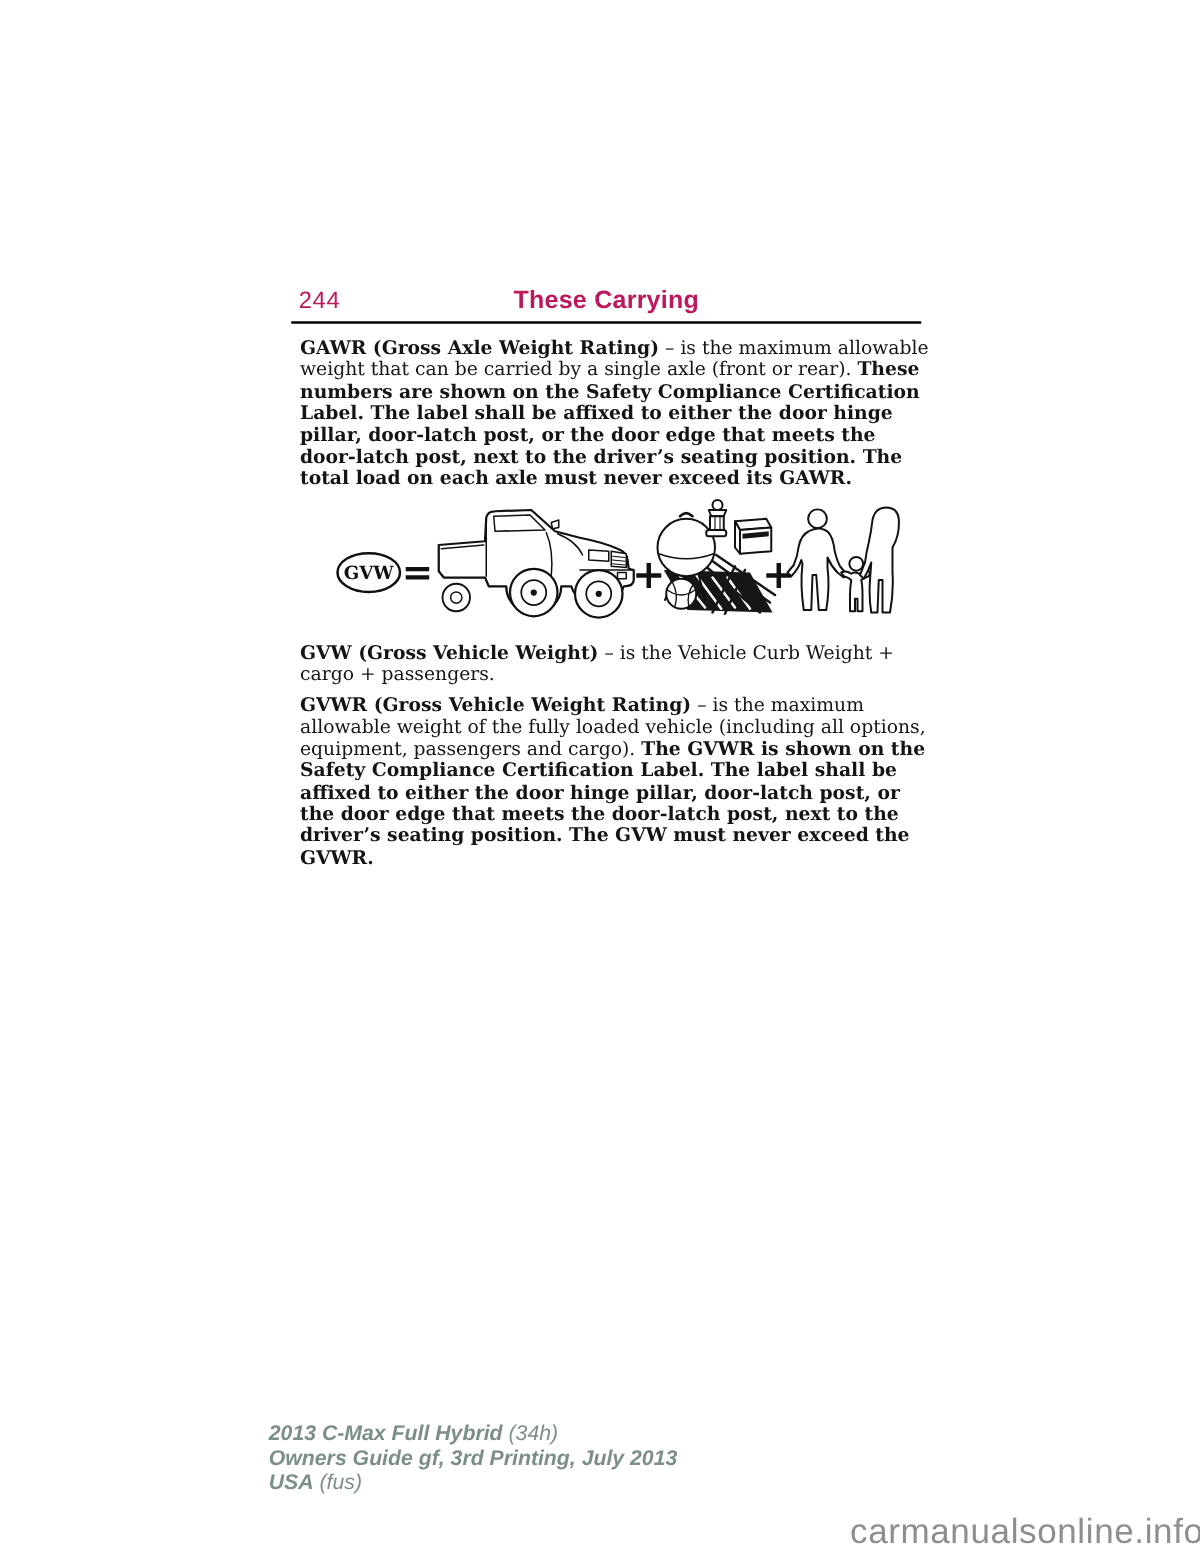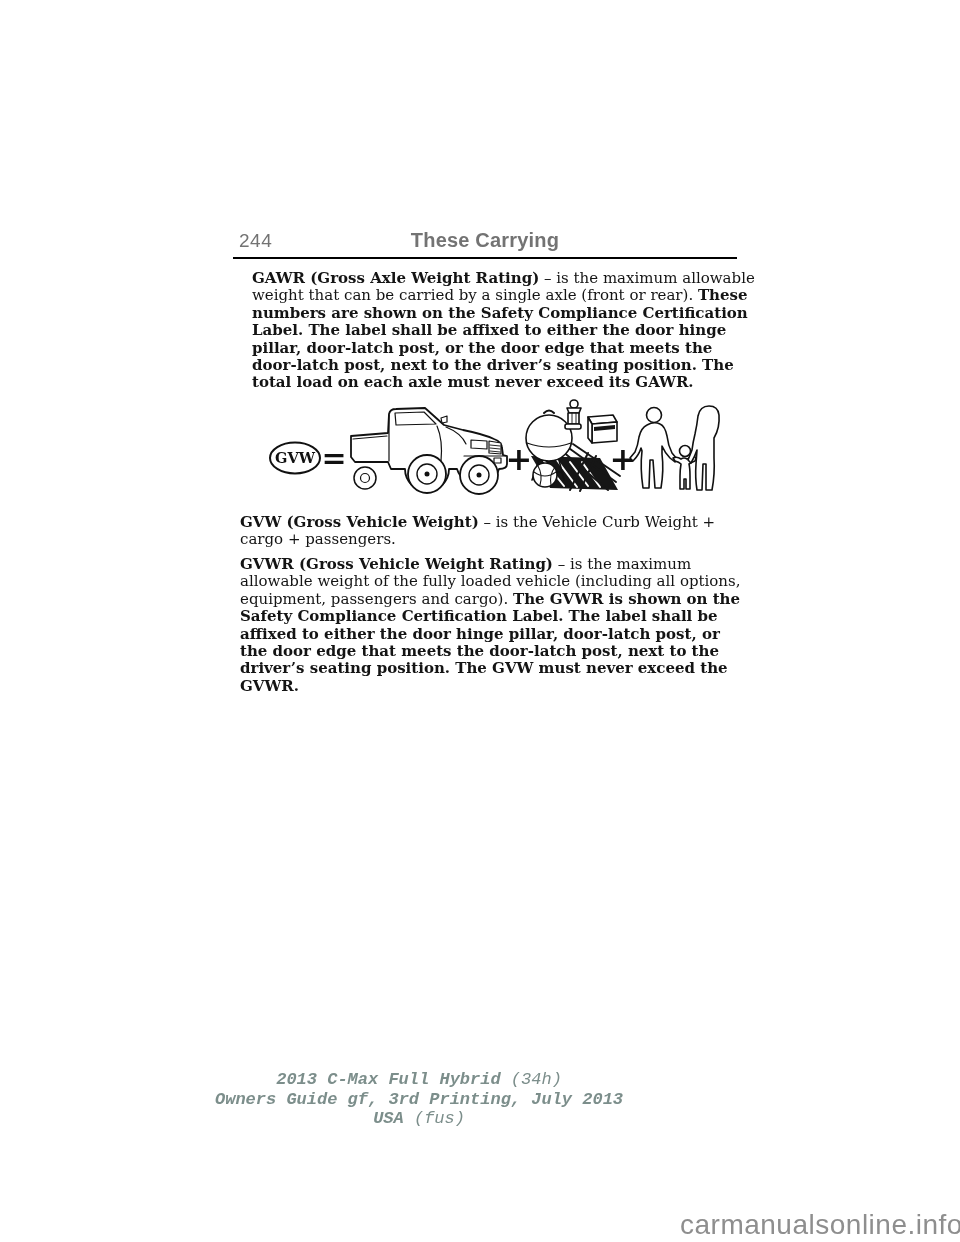--- a/index.html
+++ b/index.html
@@ -3,43 +3,43 @@
 <meta charset="utf-8">
 <style>
   html,body{margin:0;padding:0;background:#ffffff;}
   body{width:960px;height:1242px;position:relative;overflow:hidden;
        font-family:"DejaVu Serif", serif;}
   .page{position:absolute;inset:0;background:#fff;}
 
   
   .header{position:absolute;left:233px;top:226px;width:504px;height:31px;
           border-bottom:2px solid #000;
-          font-family:"Liberation Sans", sans-serif;color:#737373;}
+          font-family:"Liberation Sans", sans-serif;color:#be185d;}
   .pagenum{position:absolute;left:6px;top:4px;font-size:19px;letter-spacing:.5px;}
   .title{position:absolute;left:0;right:0;top:3px;text-align:center;
          font-weight:bold;font-size:20px;letter-spacing:.2px;}
 
   
   .para{position:absolute;left:240px;width:508px;font-size:15px;
         line-height:17.4px;color:var(--text-color,#141414);text-align:left;}
   .para .b{font-weight:bold;}
   .para .r{font-weight:normal;}
-  #p-gawr{top:270px;margin-left:12px;}
+  #p-gawr{top:270px;}
   #p-gvw{top:514px;}
   #p-gvwr{top:556px;}
 
   
   .figure{position:absolute;left:268px;top:398px;width:454px;height:108px;}
   .fig-sign{font-family:"DejaVu Serif", serif;font-weight:bold;fill:#111;}
   .fig-gvw{font-family:"DejaVu Serif", serif;font-weight:bold;fill:#111;}
 
   
-  .footer{position:absolute;left:215px;top:1070px;
-          font-family:Liberation Mono, monospace;font-style:italic;
-          font-size:17px;line-height:19.6px;color:var(--footer-color,#7c8e8b);text-align:center;}
+  .footer{position:absolute;left:215px;top:1137px;
+          font-family:Liberation Sans, sans-serif;font-style:italic;
+          font-size:17px;line-height:19.6px;color:var(--footer-color,#7c8e8b);}
   .footer .b{font-weight:bold;}
   .footer .r{font-weight:normal;}
 
   
   .watermark{position:absolute;left:680px;top:1209px;
              font-family:"Liberation Sans", sans-serif;font-size:28px;
              letter-spacing:.5px;color:var(--watermark-color,#8e8e8e);}
 </style>
 </head>
 <body>

